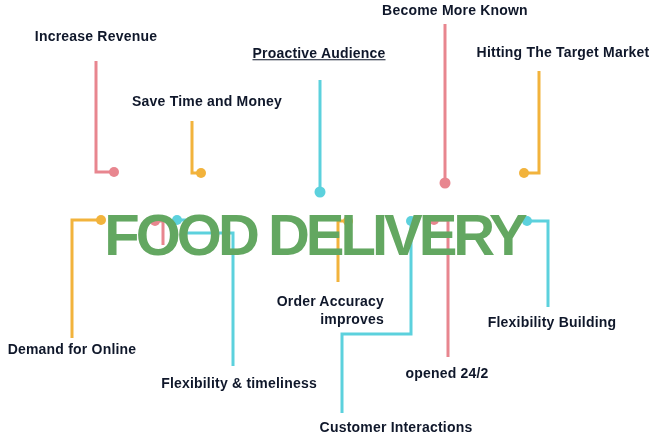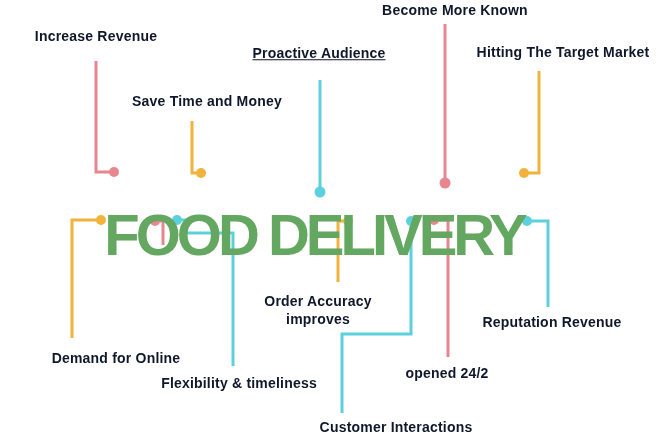--- a/index.html
+++ b/index.html
@@ -27,23 +27,23 @@
     font-family:Liberation Sans, sans-serif; font-weight:700;
     font-size:58px; letter-spacing:-4px; color:#63A761; white-space:nowrap;margin-top:36px;
   }
   
   #lbl-increase   { left:96px;  top:37px;  }
   #lbl-savetime   { left:207px; top:102px; }
   #lbl-proactive  { left:319px; top:54px;text-decoration:underline;  }
   #lbl-known      { left:455px; top:11px;  }
   #lbl-target     { left:563px; top:53px;  }
   #lbl-reduce     { left:167px; top:258px; }
-  #lbl-demand     { left:72px;  top:359px;margin-left:44px; }
+  #lbl-demand     { left:72px;  top:350px; }
   #lbl-flex       { left:239px; top:384px;text-align:center; }
-  #lbl-accuracy   { left:318px; top:310px; }
+  #lbl-accuracy   { left:318px; top:310px;text-align:right; }
   #lbl-opened     { left:447px; top:374px; }
   #lbl-customer   { left:352px; top:428px;margin-left:44px; }
   #lbl-reputation { left:552px; top:323px; }
 </style>
 </head>
 <body>
 
 <div id="canvas">
 
   <svg id="wires" viewBox="0 0 658 440" xmlns="http://www.w3.org/2000/svg">
@@ -90,15 +90,15 @@
   <div class="label" id="lbl-increase">Increase Revenue</div>
   <div class="label" id="lbl-savetime">Save Time and Money</div>
   <div class="label" id="lbl-proactive">Proactive Audience</div>
   <div class="label" id="lbl-known">Become More Known</div>
   <div class="label" id="lbl-target">Hitting The Target Market</div>
   <div class="label" id="lbl-demand">Demand for Online</div>
   <div class="label" id="lbl-flex">Flexibility &amp; timeliness</div>
   <div class="label wrap" id="lbl-accuracy">Order Accuracy improves</div>
   <div class="label" id="lbl-opened">opened 24/2</div>
   <div class="label" id="lbl-customer">Customer Interactions</div>
-  <div class="label" id="lbl-reputation">Reputation Revenue</div>
+  <div class="label" id="lbl-reputation">Flexibility Building</div>
 
 </div>
 
 </body></html>

